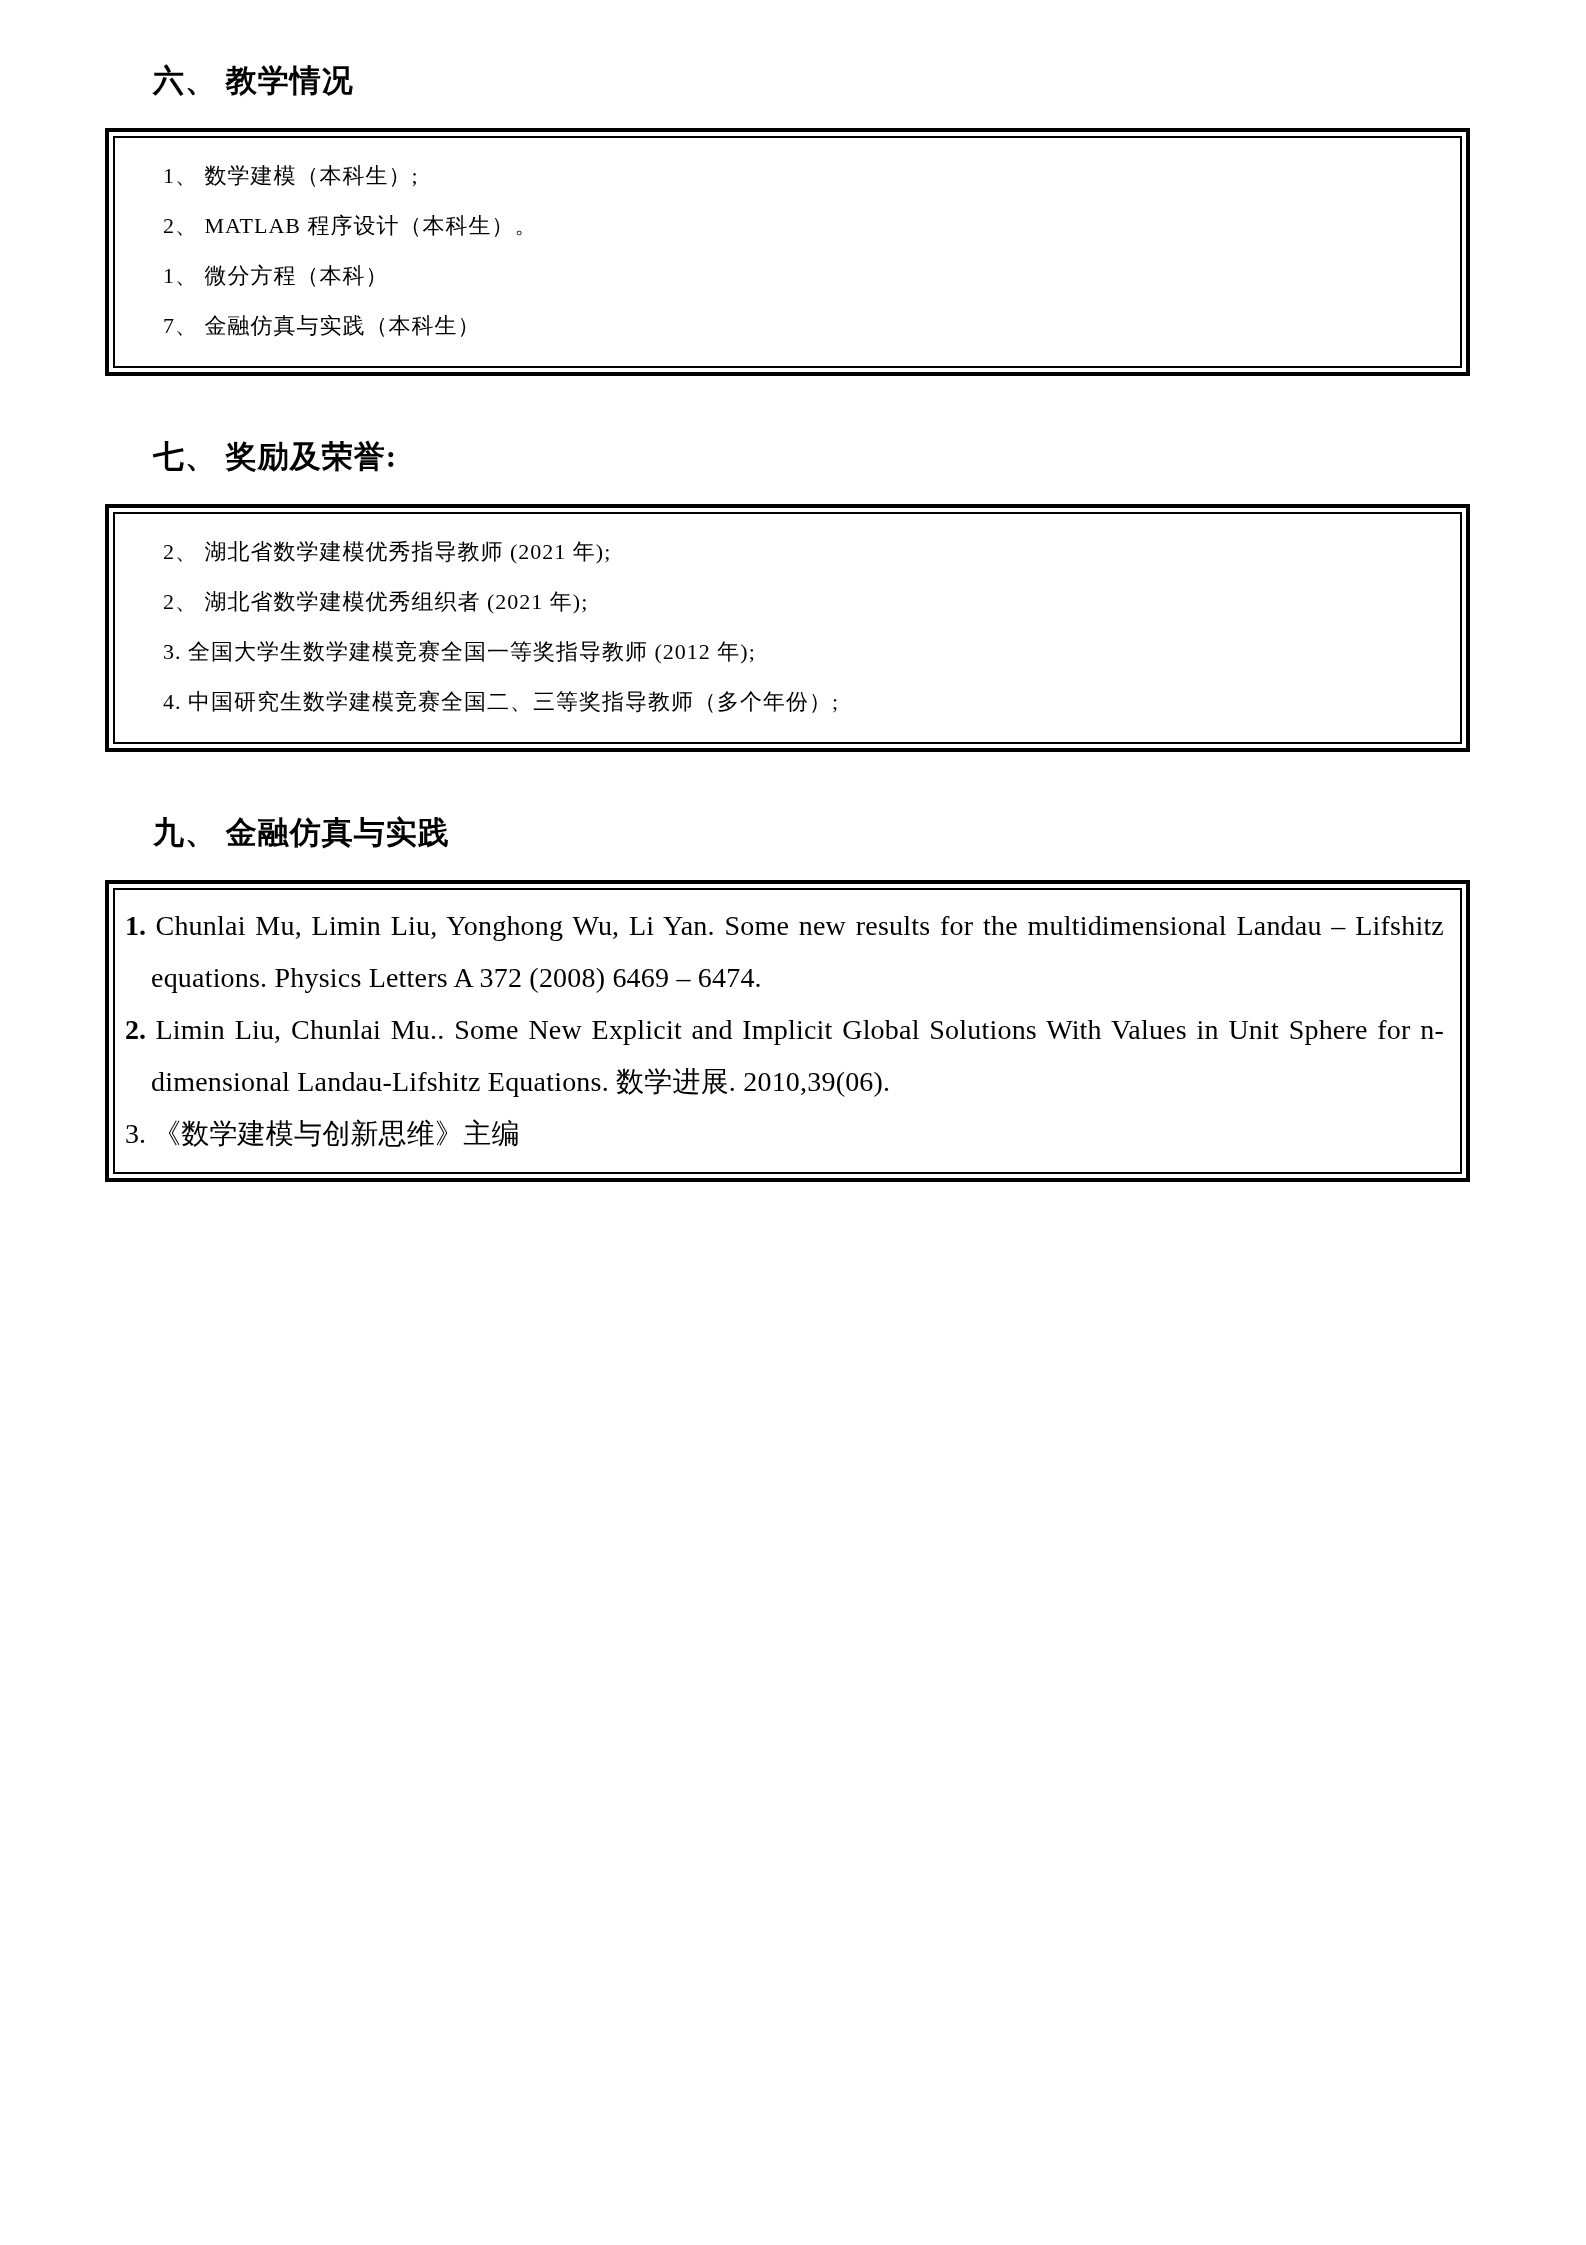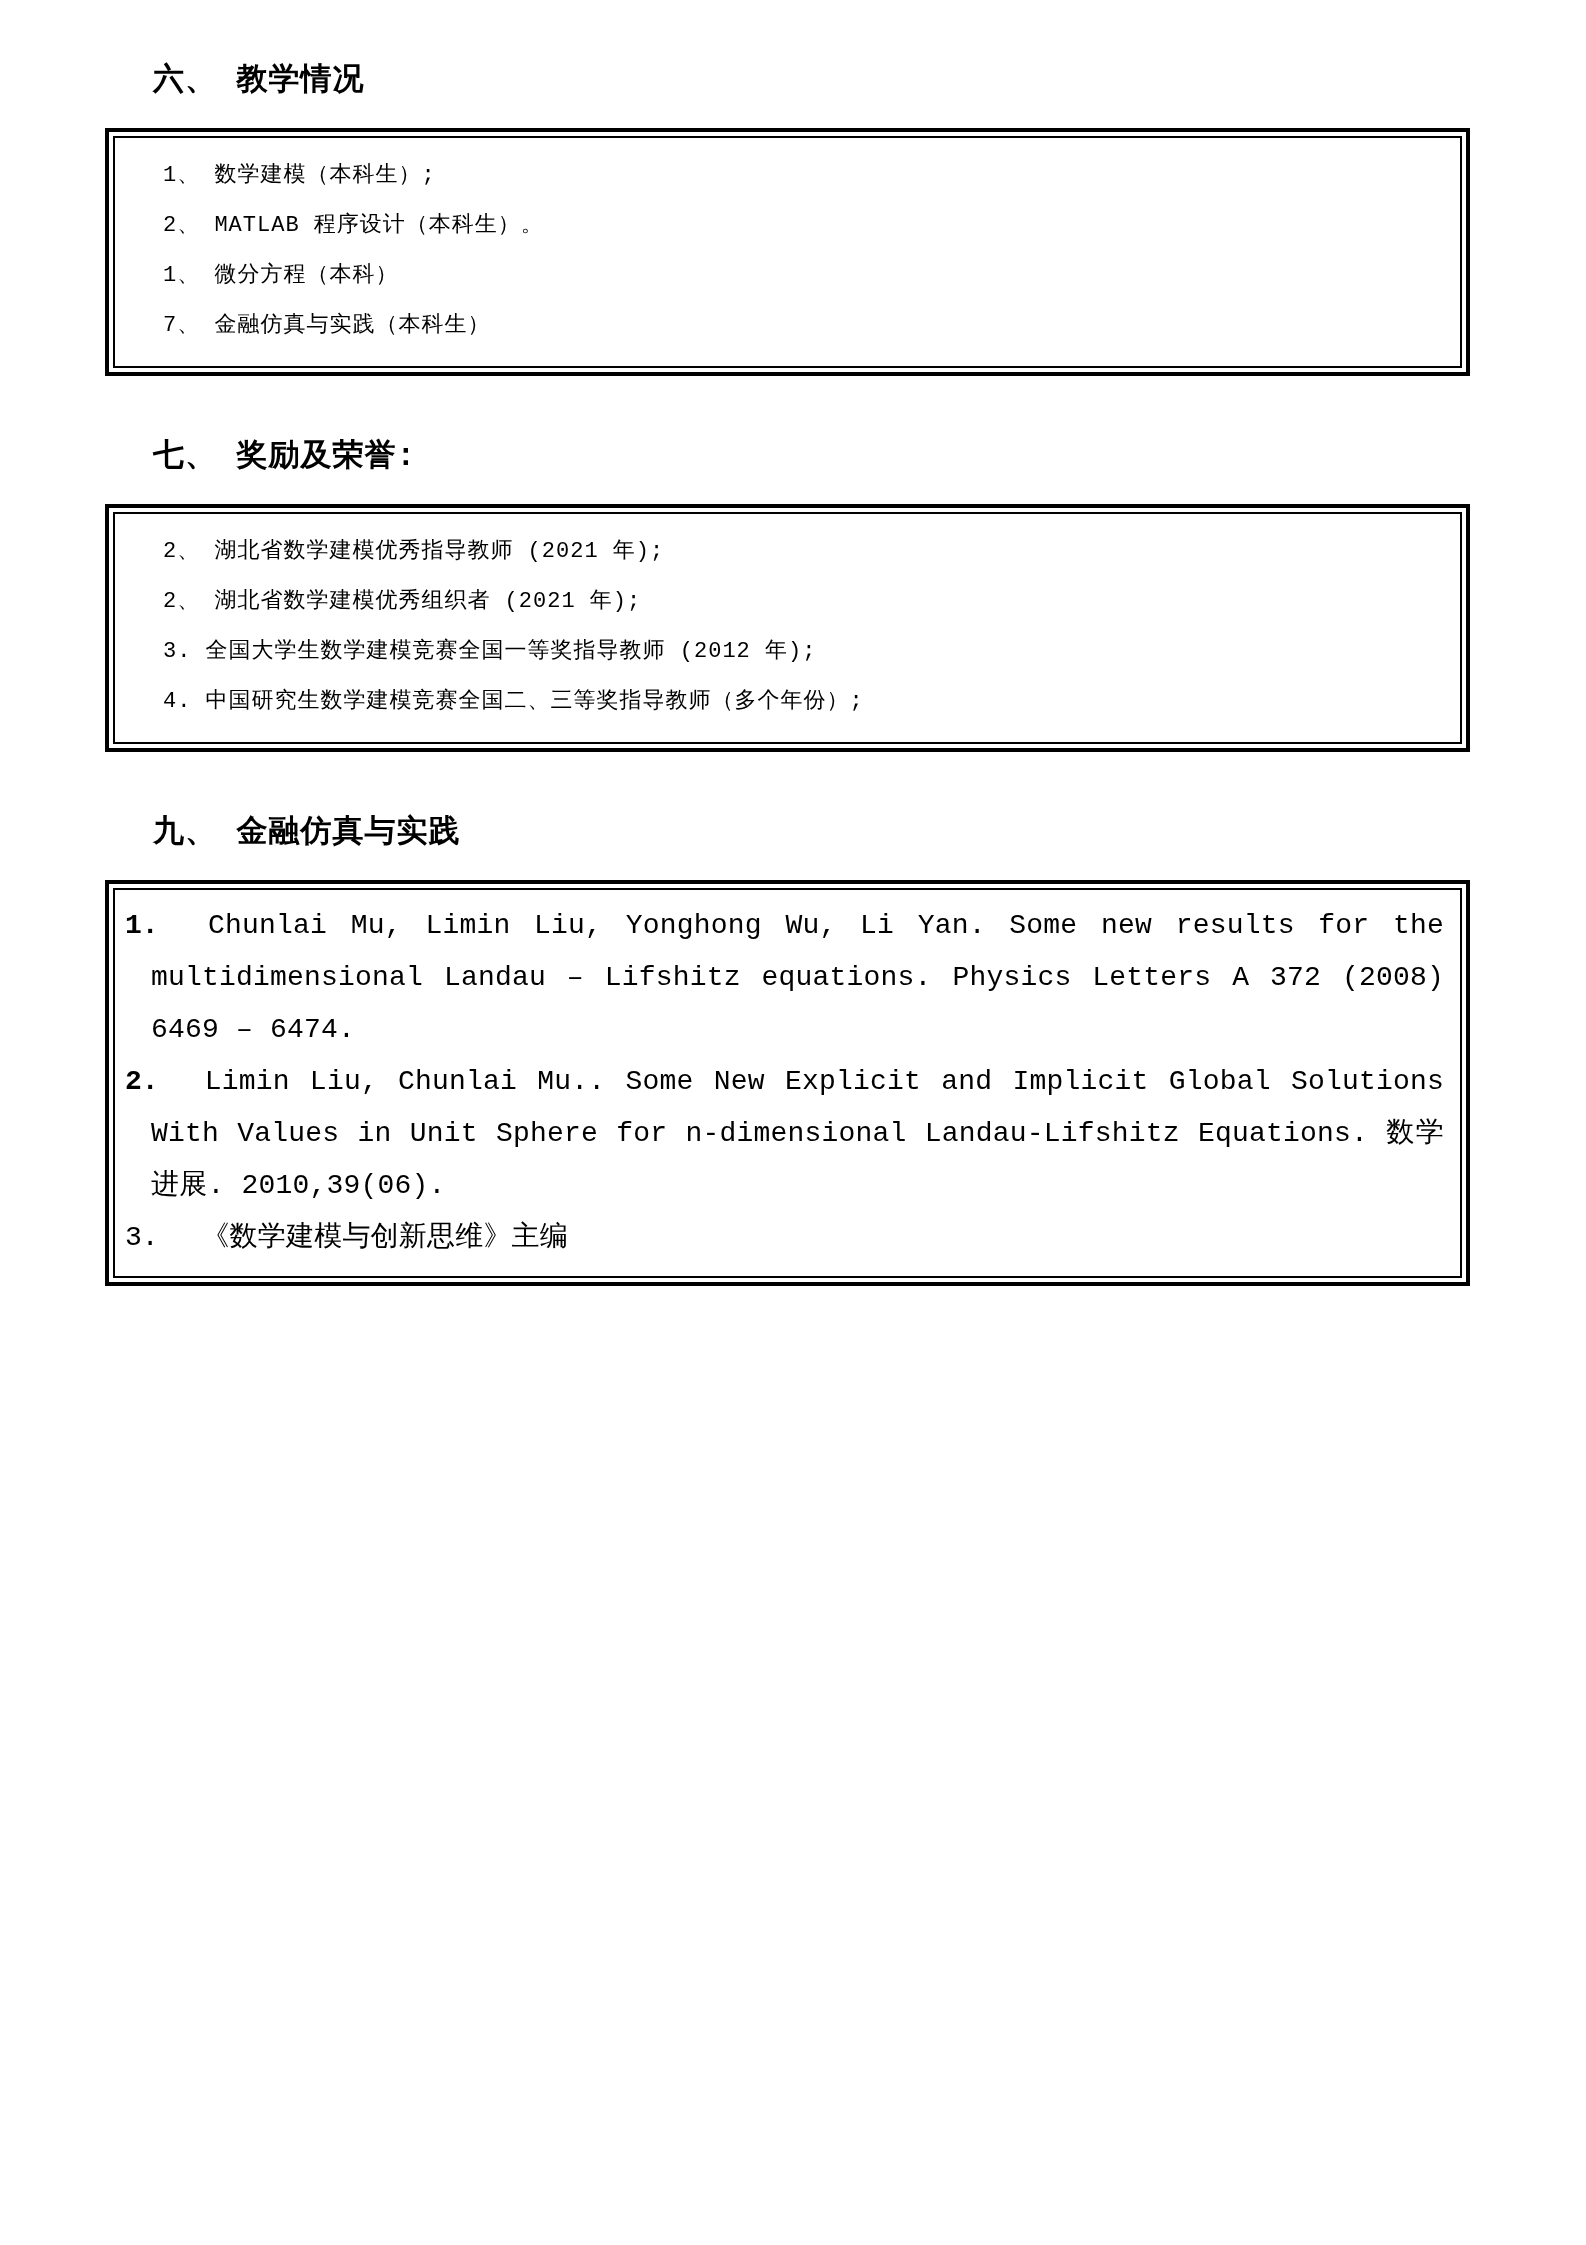--- a/index.html
+++ b/index.html
@@ -4,21 +4,21 @@
 <style>
   * { margin: 0; padding: 0; box-sizing: border-box; }
   html, body { background: #ffffff; }
   .page {
     position: relative;
     width: 1586px;
     height: 2191px;
     margin: 0 auto;
     background: #ffffff;
     color: #000000;
-    font-family: Liberation Mono, monospace;
+    font-family: Liberation Serif, serif;
     padding: 60px 116px 0 105px;
     overflow: hidden;
   }
   h2.sec-heading {
     font-size: 31px;
     font-weight: bold;
     line-height: 42px;
     margin: 0 0 26px 48px;
     letter-spacing: 1px;
   }
@@ -43,21 +43,21 @@
   .pub-box .dbox-inner { padding: 10px 16px 12px 10px; }
   .pub {
     font-size: 28px;
     line-height: 52px;
     text-align: justify;
     padding-left: 26px;
     text-indent: -26px;
   }
   .pub .pub-num { font-weight: bold; }
   .pub.plain .pub-num { font-weight: normal; }
-  .pub .pub-text { letter-spacing: 0.2px; margin-left: 26px; }
+  .pub .pub-text { letter-spacing: 0.2px; }
 </style>
 </head>
 <body>
 
 <div class="page">
 
   <div class="sec">
     <h2 class="sec-heading">六、 教学情况</h2>
     <div class="dbox">
       <div class="dbox-inner">

